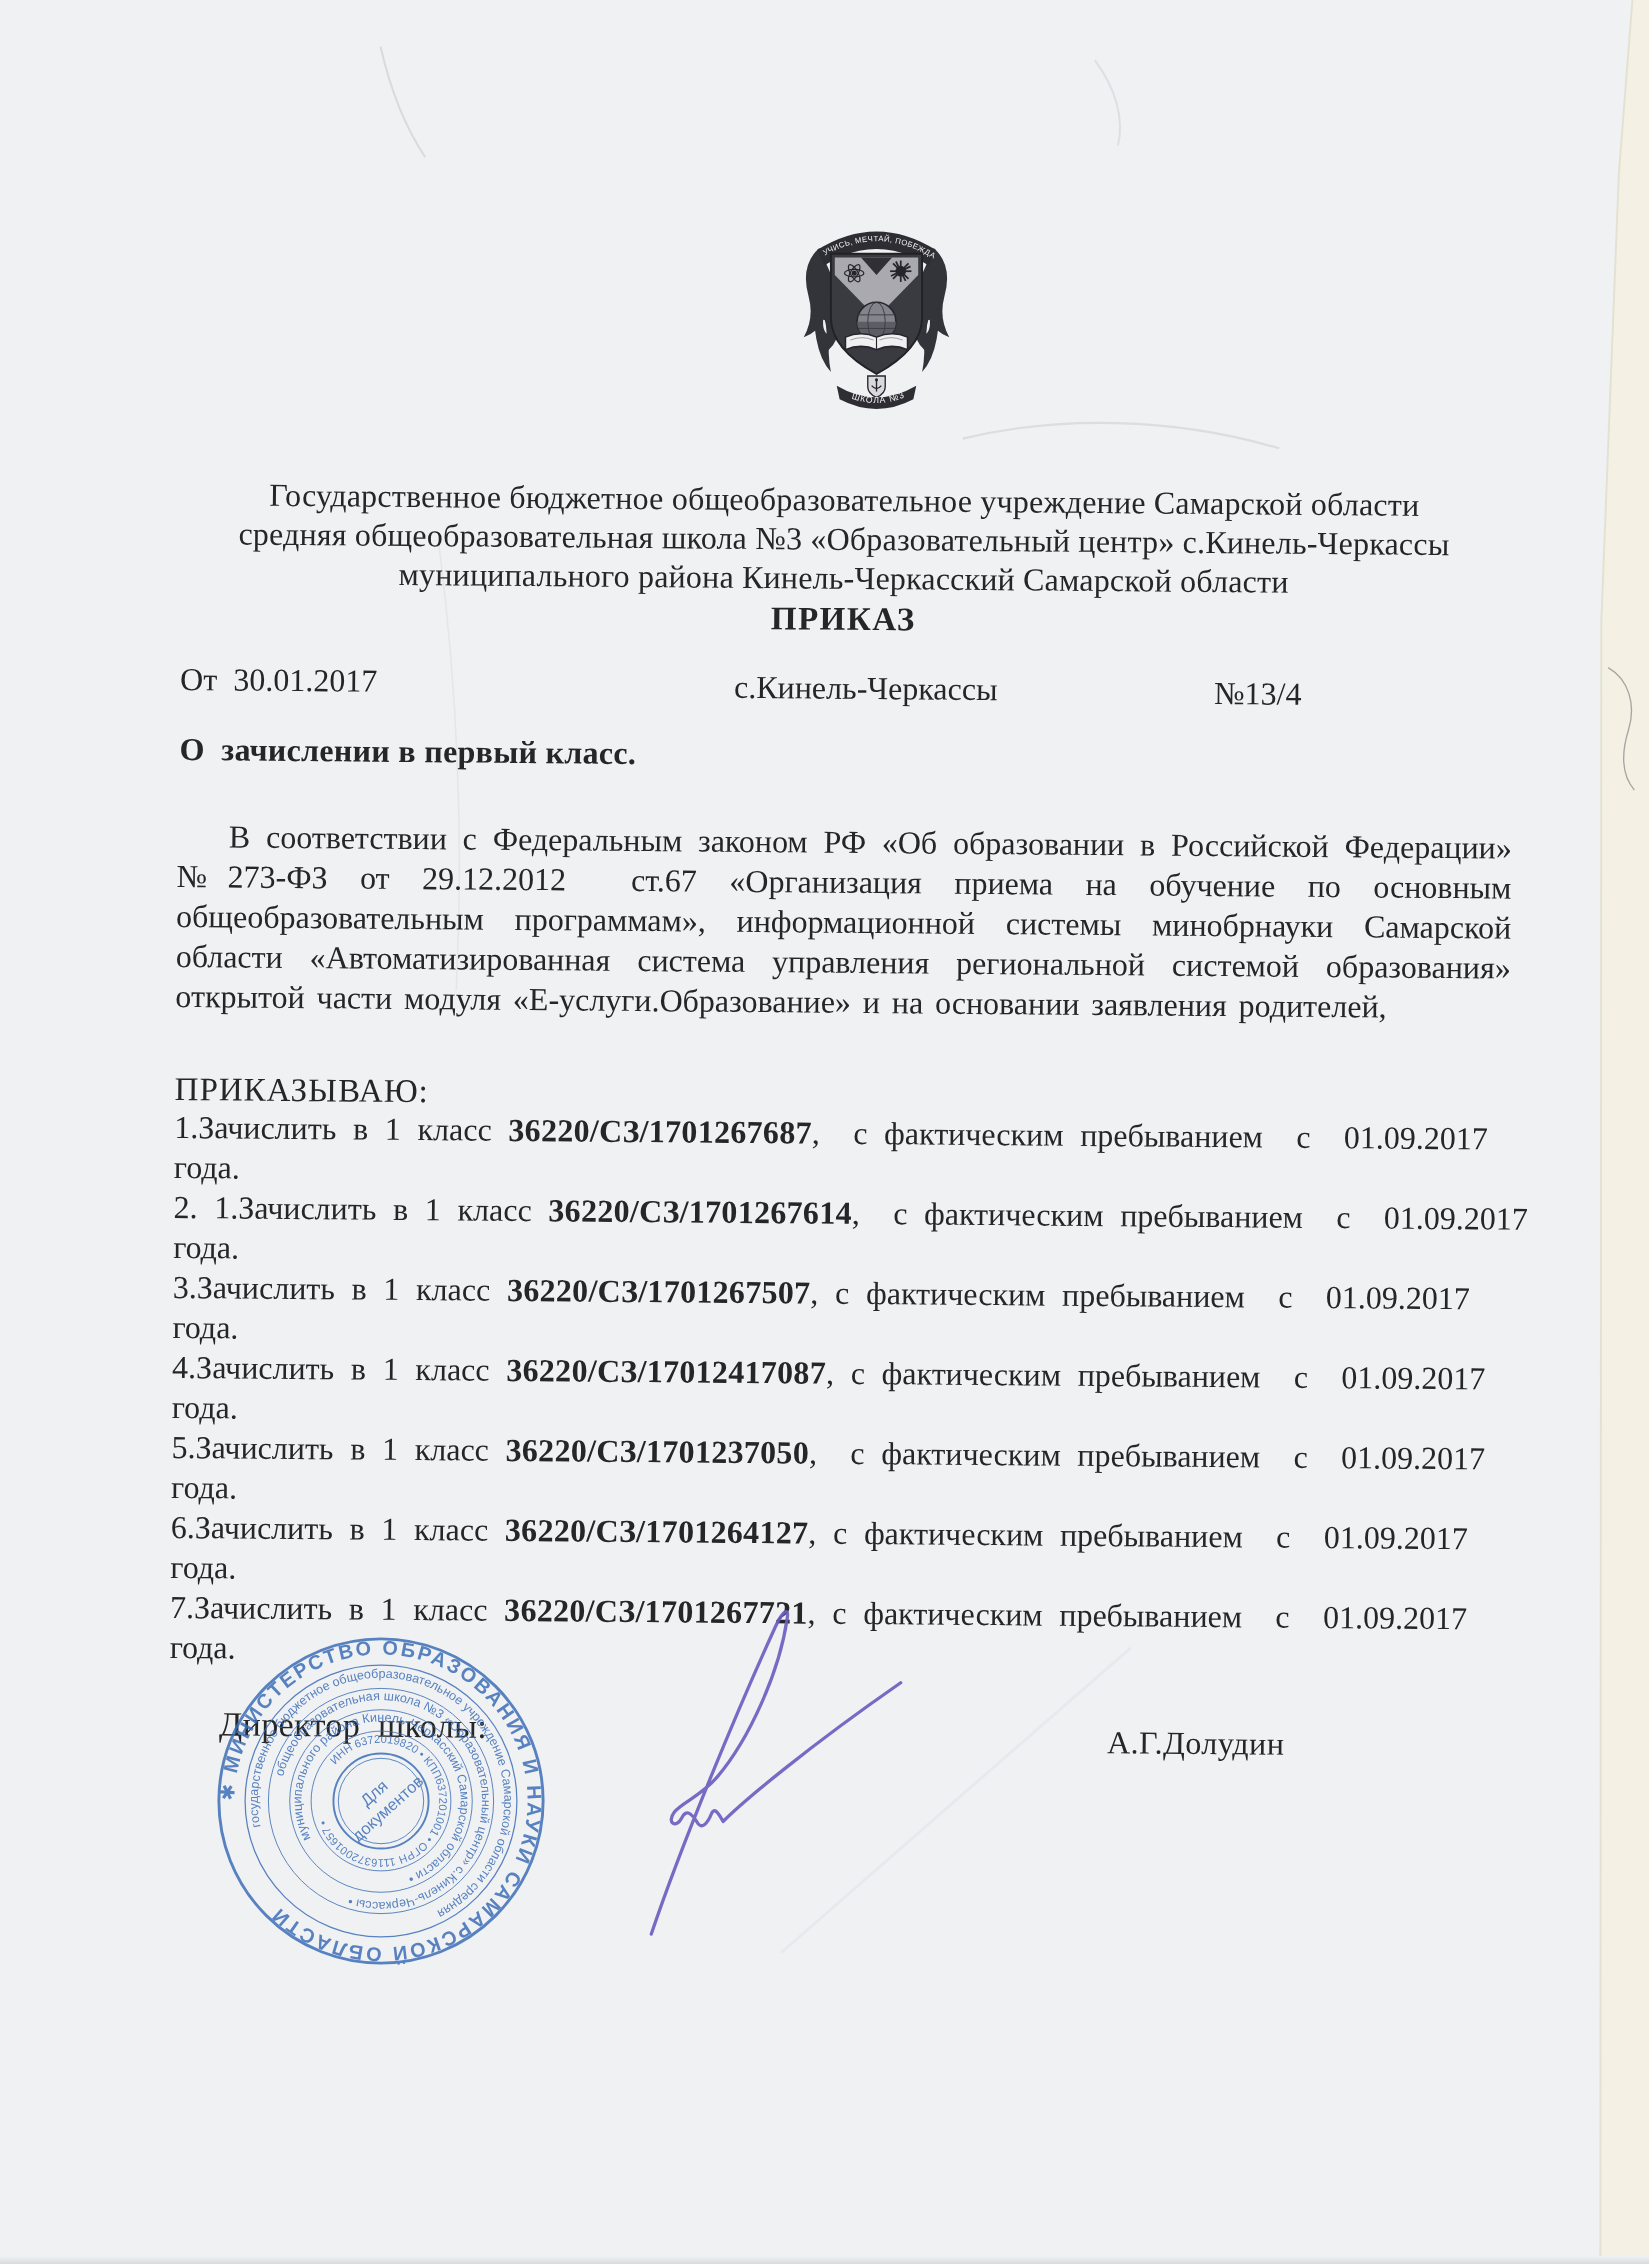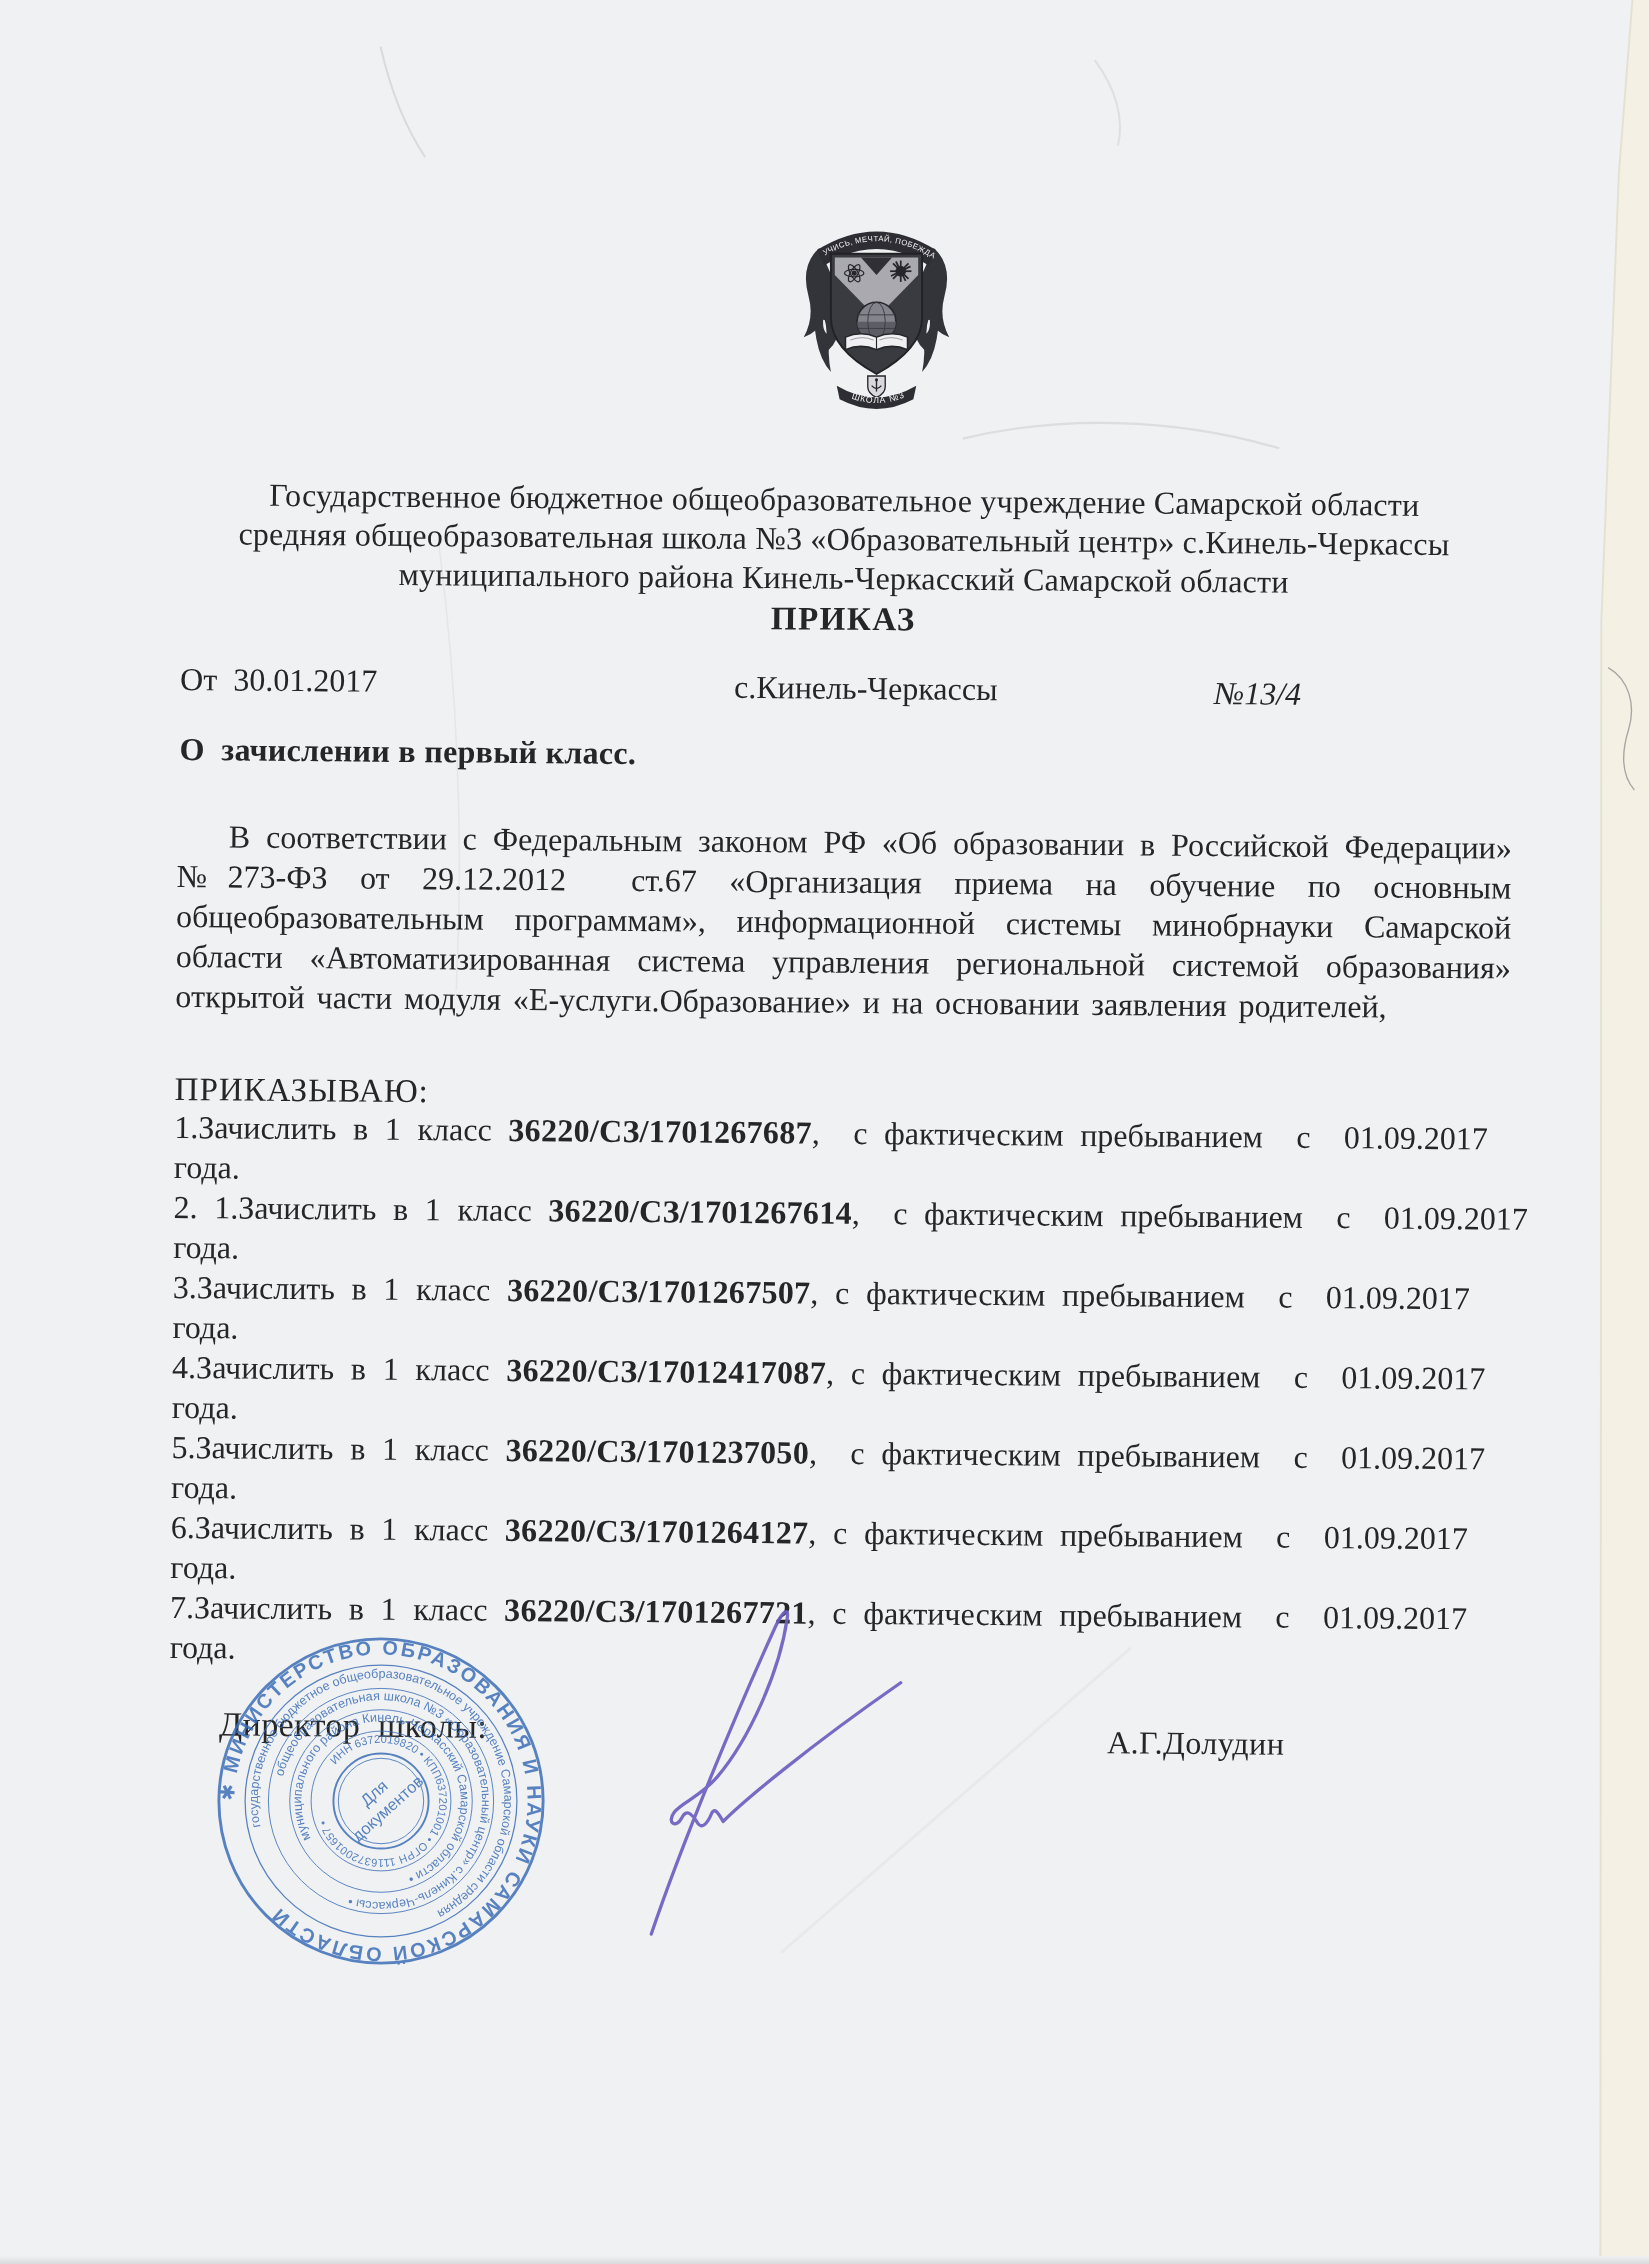--- a/index.html
+++ b/index.html
@@ -122,21 +122,21 @@
 
     <div class="header">
       <div>Государственное бюджетное общеобразовательное учреждение Самарской области</div>
       <div>средняя общеобразовательная школа №3 «Образовательный центр» с.Кинель-Черкассы</div>
       <div>муниципального района Кинель-Черкасский Самарской области</div>
       <div class="doc-title">ПРИКАЗ</div>
     </div>
 
     <span class="abs meta" style="left:182px;top:661px;">От&nbsp; 30.01.2017</span>
     <span class="abs meta" style="left:736px;top:664px;">с.Кинель-Черкассы</span>
-    <span class="abs meta" style="left:1216px;top:666px;font-style:italic;">№13/4</span>
+    <span class="abs meta" style="left:1216px;top:666px;">№13/4</span>
 
     <span class="abs subject" style="left:182px;top:731px;">О&nbsp; зачислении в первый класс.</span>
 
     <p class="abs body-par" style="left:180px;top:816px;margin:0;">В соответствии с Федеральным законом РФ «Об образовании в Российской Федерации» №273-ФЗ от 29.12.2012 &nbsp;ст.67 «Организация приема на обучение по основным общеобразовательным программам», информационной системы минобрнауки Самарской области «Автоматизированная система управления региональной системой образования» открытой части модуля «Е-услуги.Образование» и на основании заявления родителей,</p>
 
     <span class="abs orderword" style="left:180px;top:1071px;">ПРИКАЗЫВАЮ:</span>
 
     <div class="abs items" style="left:180px;top:1107px;">
       <p><span class="l1"><span>1.Зачислить в 1 класс </span><b>36220/СЗ/1701267687</b><span>, &nbsp;с фактическим пребыванием &nbsp;с &nbsp;01.09.2017</span></span><br><span>года.</span></p>
       <p><span class="l1"><span>2. 1.Зачислить в 1 класс </span><b>36220/СЗ/1701267614</b><span>, &nbsp;с фактическим пребыванием &nbsp;с &nbsp;01.09.2017</span></span><br><span>года.</span></p>

